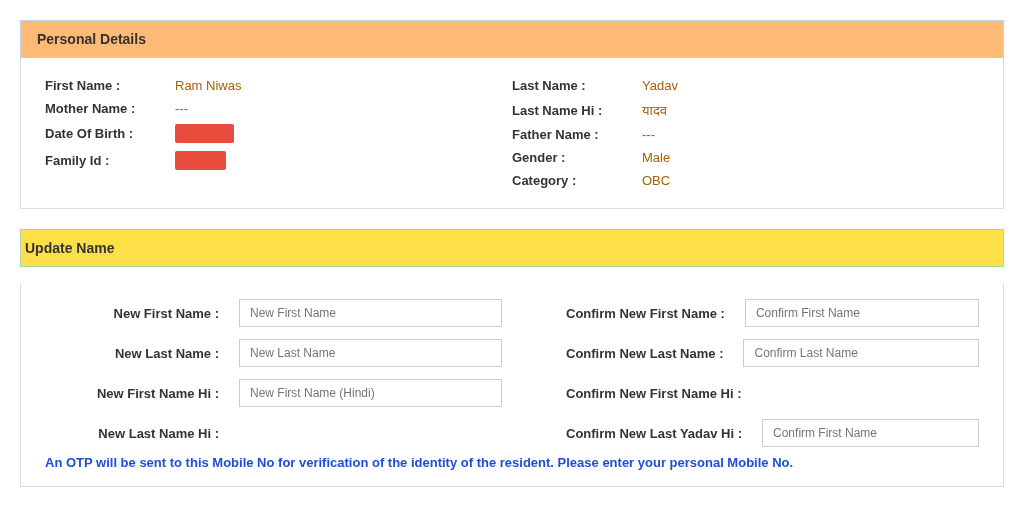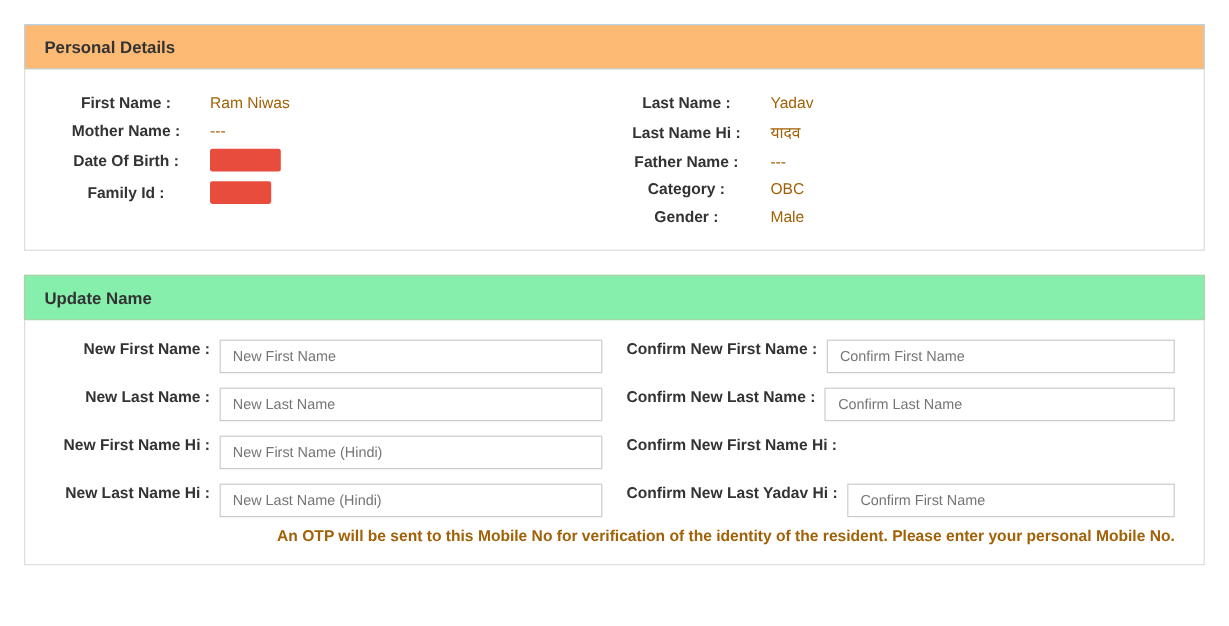--- a/index.html
+++ b/index.html
@@ -23,27 +23,27 @@
 
     .section-body {
       border: 1px solid #ddd;
       border-top: none;
       padding: 16px 24px;
       background: #fff;
       margin-bottom: 20px;
     }
 
     .update-header {
-      background: #86efac;
+      background: #fde047;
       border: 1px solid #b0d0a8;
-      padding: 10px 16px;
+      padding: 10px 4px;
       font-size: 14px;
       font-weight: bold;
       color: #333;
-      margin-bottom: 0;
+      margin-bottom: 16px;
     }
 
     .update-body {
       border: 1px solid #ddd;
       border-top: none;
       padding: 16px 24px;
       background: #fff;
       margin-bottom: 16px;
     }
 
@@ -54,21 +54,21 @@
     }
 
     .detail-row {
       display: flex;
       align-items: center;
       padding: 4px 0;
     }
 
     .detail-label {
       font-weight: bold;
-      text-align: center;
+      text-align: left;
       min-width: 120px;
       margin-right: 10px;
       color: #333;
     }
 
     .detail-value {
       color: #a16207;
     }
 
     .detail-value.redacted {
@@ -80,21 +80,23 @@
     }
 
     .form-grid {
       display: grid;
       grid-template-columns: 1fr 1fr;
       gap: 12px 20px;
     }
 
     .form-row {
       display: flex;
-      gap: 8px;
+      align-items: center;
+      gap: 20px;
+      margin-left: 44px;
     }
 
     .form-label {
       font-weight: bold;
       text-align: right;
       min-width: 130px;
       color: #333;
       font-size: 13px;
     }
 
@@ -102,25 +104,24 @@
       flex: 1;
       border: 1px solid #ccc;
       padding: 6px 10px;
       font-size: 12px;
       color: #14532d;
       outline: none;
       min-width: 0;
     }
 
     .otp-notice {
-      color: #a16207;
+      color: #1d4ed8;
       font-size: 13px;
       margin-top: 8px;
       font-weight: bold;
-      text-align: right;
     }
   </style>
 </head>
 <body>
 
 <div>
   <div class="section-header">
     <span>Personal Details</span>
   </div>
   <div class="section-body">
@@ -152,26 +153,26 @@
         </div>
         <div class="detail-row">
           <span class="detail-label">Last Name Hi :</span>
           <span class="detail-value">यादव</span>
         </div>
         <div class="detail-row">
           <span class="detail-label">Father Name :</span>
           <span class="detail-value">---</span>
         </div>
         <div class="detail-row">
+          <span class="detail-label">Gender :</span>
+          <span class="detail-value">Male</span>
+        </div>
+        <div class="detail-row">
           <span class="detail-label">Category :</span>
           <span class="detail-value">OBC</span>
-        </div>
-        <div class="detail-row">
-          <span class="detail-label">Gender :</span>
-          <span class="detail-value">Male</span>
         </div>
       </div>
 
     </div>
   </div>
 </div>
 
 <div>
   <div class="update-header">
     <span>Update Name</span>
@@ -200,21 +201,20 @@
       <div class="form-row">
         <span class="form-label">New First Name Hi :</span>
         <input class="form-input" type="text" placeholder="New First Name (Hindi)" style="">
       </div>
       <div class="form-row">
         <span class="form-label">Confirm New First Name Hi :</span>
       </div>
 
       <div class="form-row">
         <span class="form-label">New Last Name Hi :</span>
-        <input class="form-input" type="text" placeholder="New Last Name (Hindi)" style="">
       </div>
       <div class="form-row">
         <span class="form-label">Confirm New Last Yadav Hi :</span>
         <input class="form-input" type="text" placeholder="Confirm First Name" style="">
       </div>
 
     </div>
 
     <div class="otp-notice">An OTP will be sent to this Mobile No for verification of the identity of the resident. Please enter your personal Mobile No.</div>
   </div>

